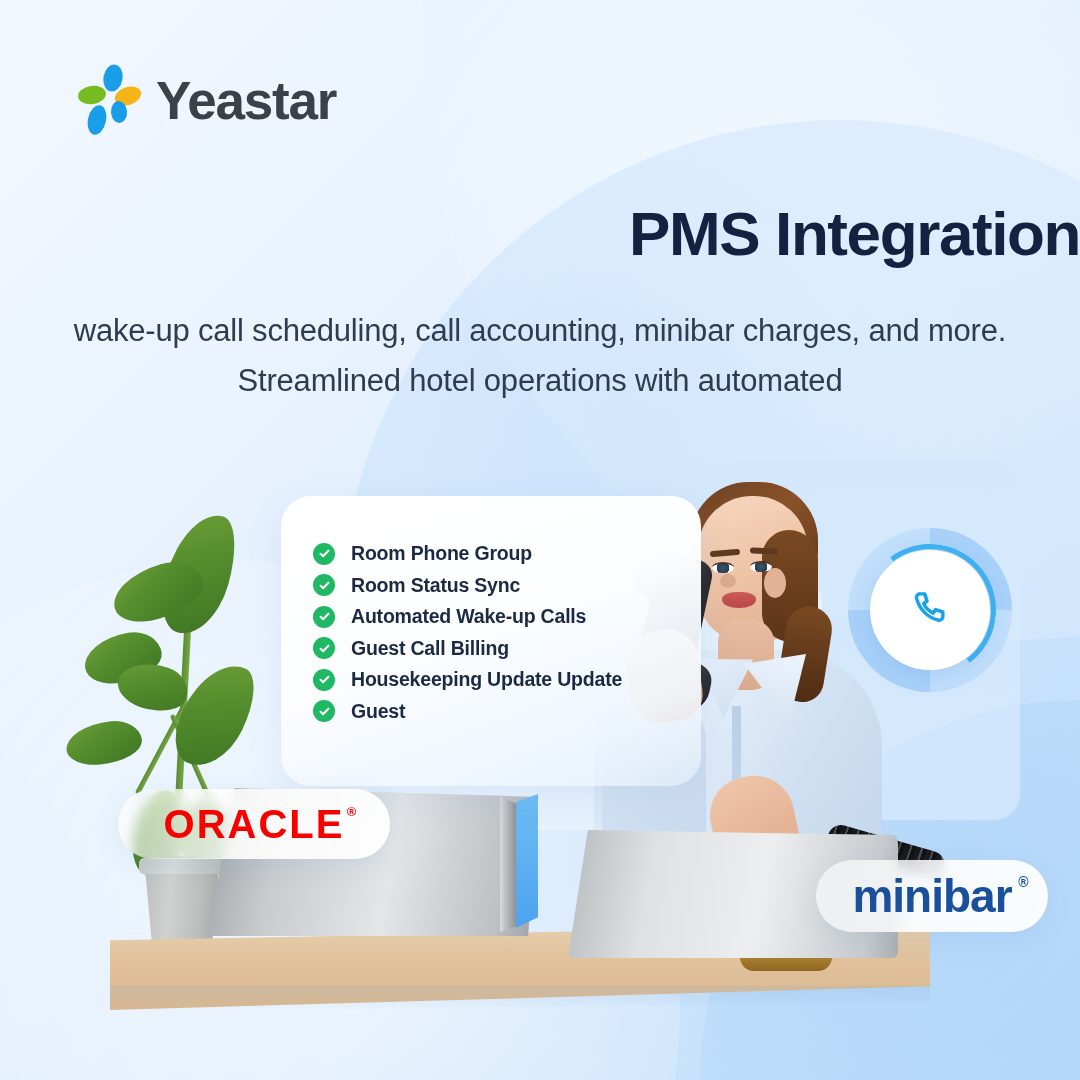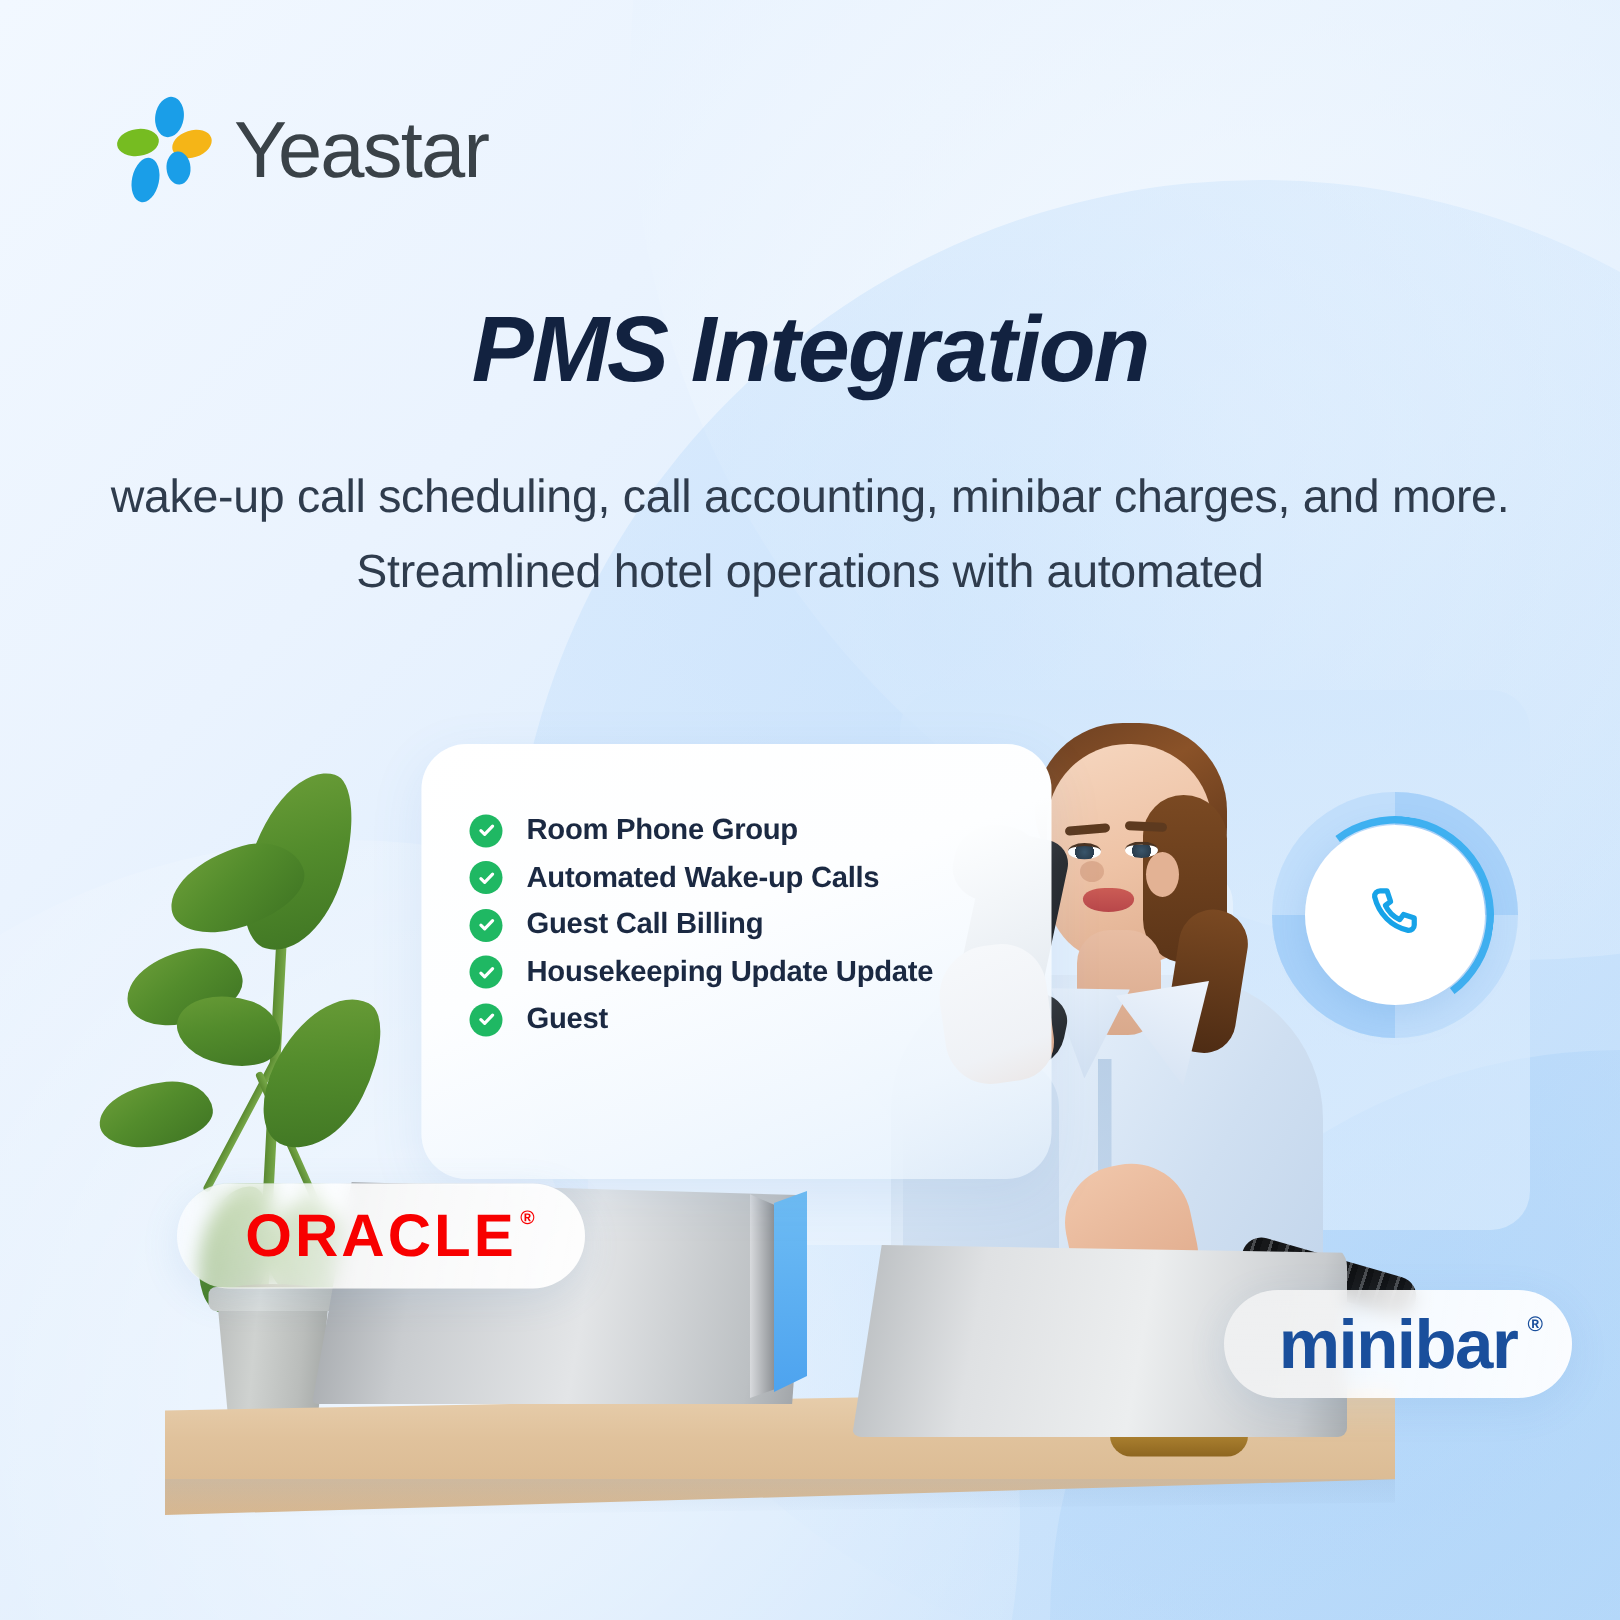--- a/index.html
+++ b/index.html
@@ -53,37 +53,36 @@
   #logo {
     position: absolute;
     left: 76px; top: 64px;
     display: flex;
     align-items: center;
     gap: 14px;
   }
   #logo-mark { width: 66px; height: 72px; display: block; }
   #logo-word {
     font-size: 53px;
-    font-weight: normal;
+    font-weight: bold;
     letter-spacing: -1.2px;
     color: #3a4248;
     line-height: 1;
   }
 
   
   #headline {
     position: absolute;
     left: 0; top: 198px;
     width: 1080px;
-    text-align: center;
+    text-align: right;
     font-size: 62px;
     font-weight: bold;
     letter-spacing: -1.4px;
     color: #122240;
-    font-style: italic;
   }
   #subtitle {
     position: absolute;
     left: 0; top: 306px;
     width: 1080px;
     text-align: center;
     font-size: 31px;
     line-height: 50px;
     color: #2f3c4d;
     letter-spacing: -0.2px;
@@ -598,20 +597,28 @@
 
       <div class="feature-row">
         <span class="check">
           <svg width="13" height="13" viewBox="0 0 13 13">
               <path d="M2.6 6.8 L5.1 9.2 L10.4 3.7" stroke="#ffffff" stroke-width="2.1" fill="none" stroke-linecap="round" stroke-linejoin="round"></path>
             </svg>
         </span>
         <span class="feature-label">Room Phone Group</span>
       </div>
 
+      <div class="feature-row">
+        <span class="check">
+          <svg width="13" height="13" viewBox="0 0 13 13">
+              <path d="M2.6 6.8 L5.1 9.2 L10.4 3.7" stroke="#ffffff" stroke-width="2.1" fill="none" stroke-linecap="round" stroke-linejoin="round"></path>
+            </svg>
+        </span>
+        <span class="feature-label">Room Status Sync</span>
+      </div>
 
       <div class="feature-row">
         <span class="check">
           <svg width="13" height="13" viewBox="0 0 13 13">
               <path d="M2.6 6.8 L5.1 9.2 L10.4 3.7" stroke="#ffffff" stroke-width="2.1" fill="none" stroke-linecap="round" stroke-linejoin="round"></path>
             </svg>
         </span>
         <span class="feature-label">Automated Wake-up Calls</span>
       </div>
 

